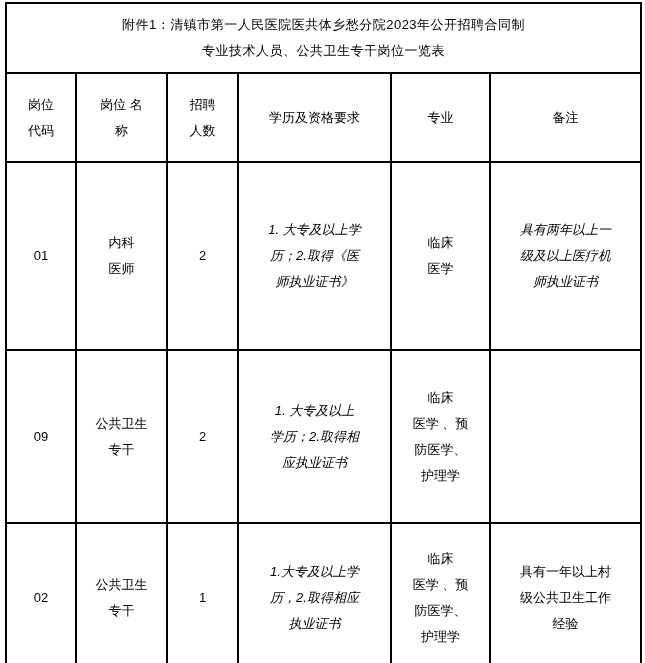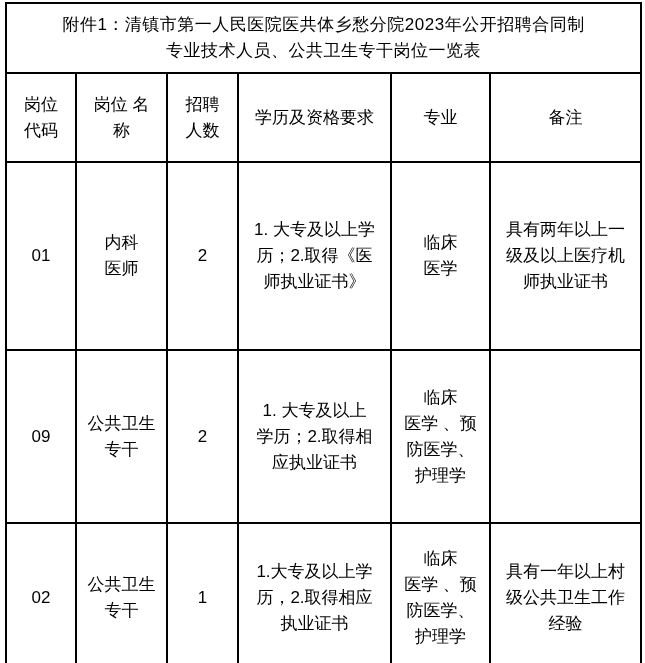--- a/index.html
+++ b/index.html
@@ -17,35 +17,35 @@
       width: 635px;
       margin: 2px 0 0 5px;
     }
     .position-table td, .position-table th {
       border: 2px solid #000000;
       background: #ffffff;
       white-space: pre-line;
       vertical-align: middle;
       text-align: center;
       font-weight: normal;
-      font-size: 17px;
+      font-size: 13px;
       line-height: 26px;
       padding: 2px 6px;
       overflow: hidden;
       word-break: break-all;
     }
     .title-cell {
       text-align: left;
       font-weight: bold;
       font-size: 18px;
       line-height: 29px;
       padding: 4px 8px 6px 8px;
       letter-spacing: 0.5px;
     }
-    .cell-left { text-align: left; }
+    .cell-left { text-align: left; font-style: italic; }
     tr.row-title  { height: 70px; }
     tr.row-header { height: 89px; }
     tr.row-1 { height: 188px; }
     tr.row-2 { height: 173px; }
     tr.row-3 { height: 149px; }
   </style>
 </head>
 <body>
 
 <table class="position-table">

